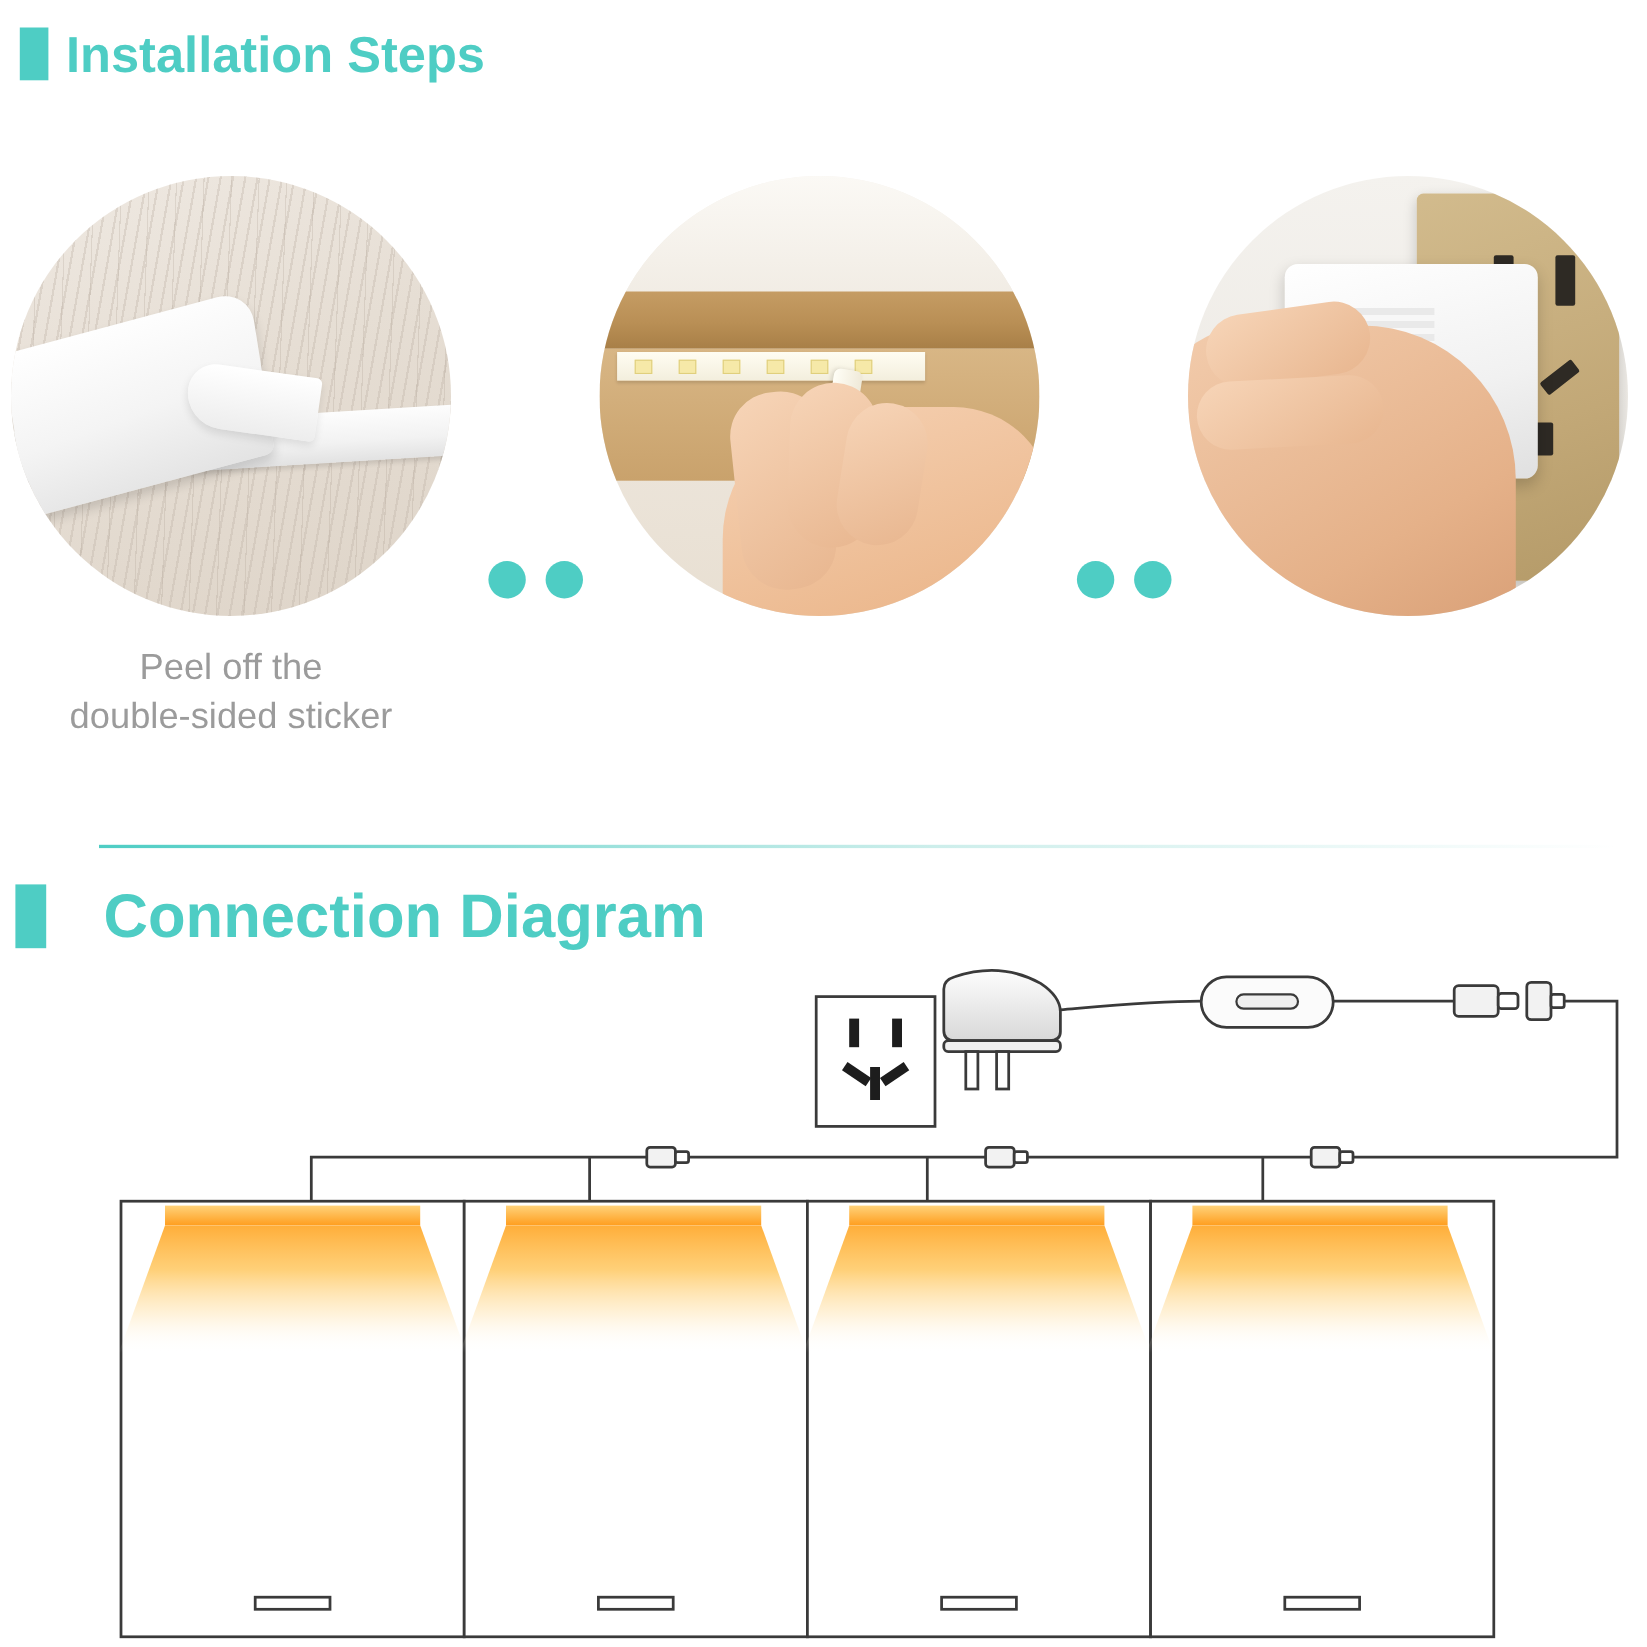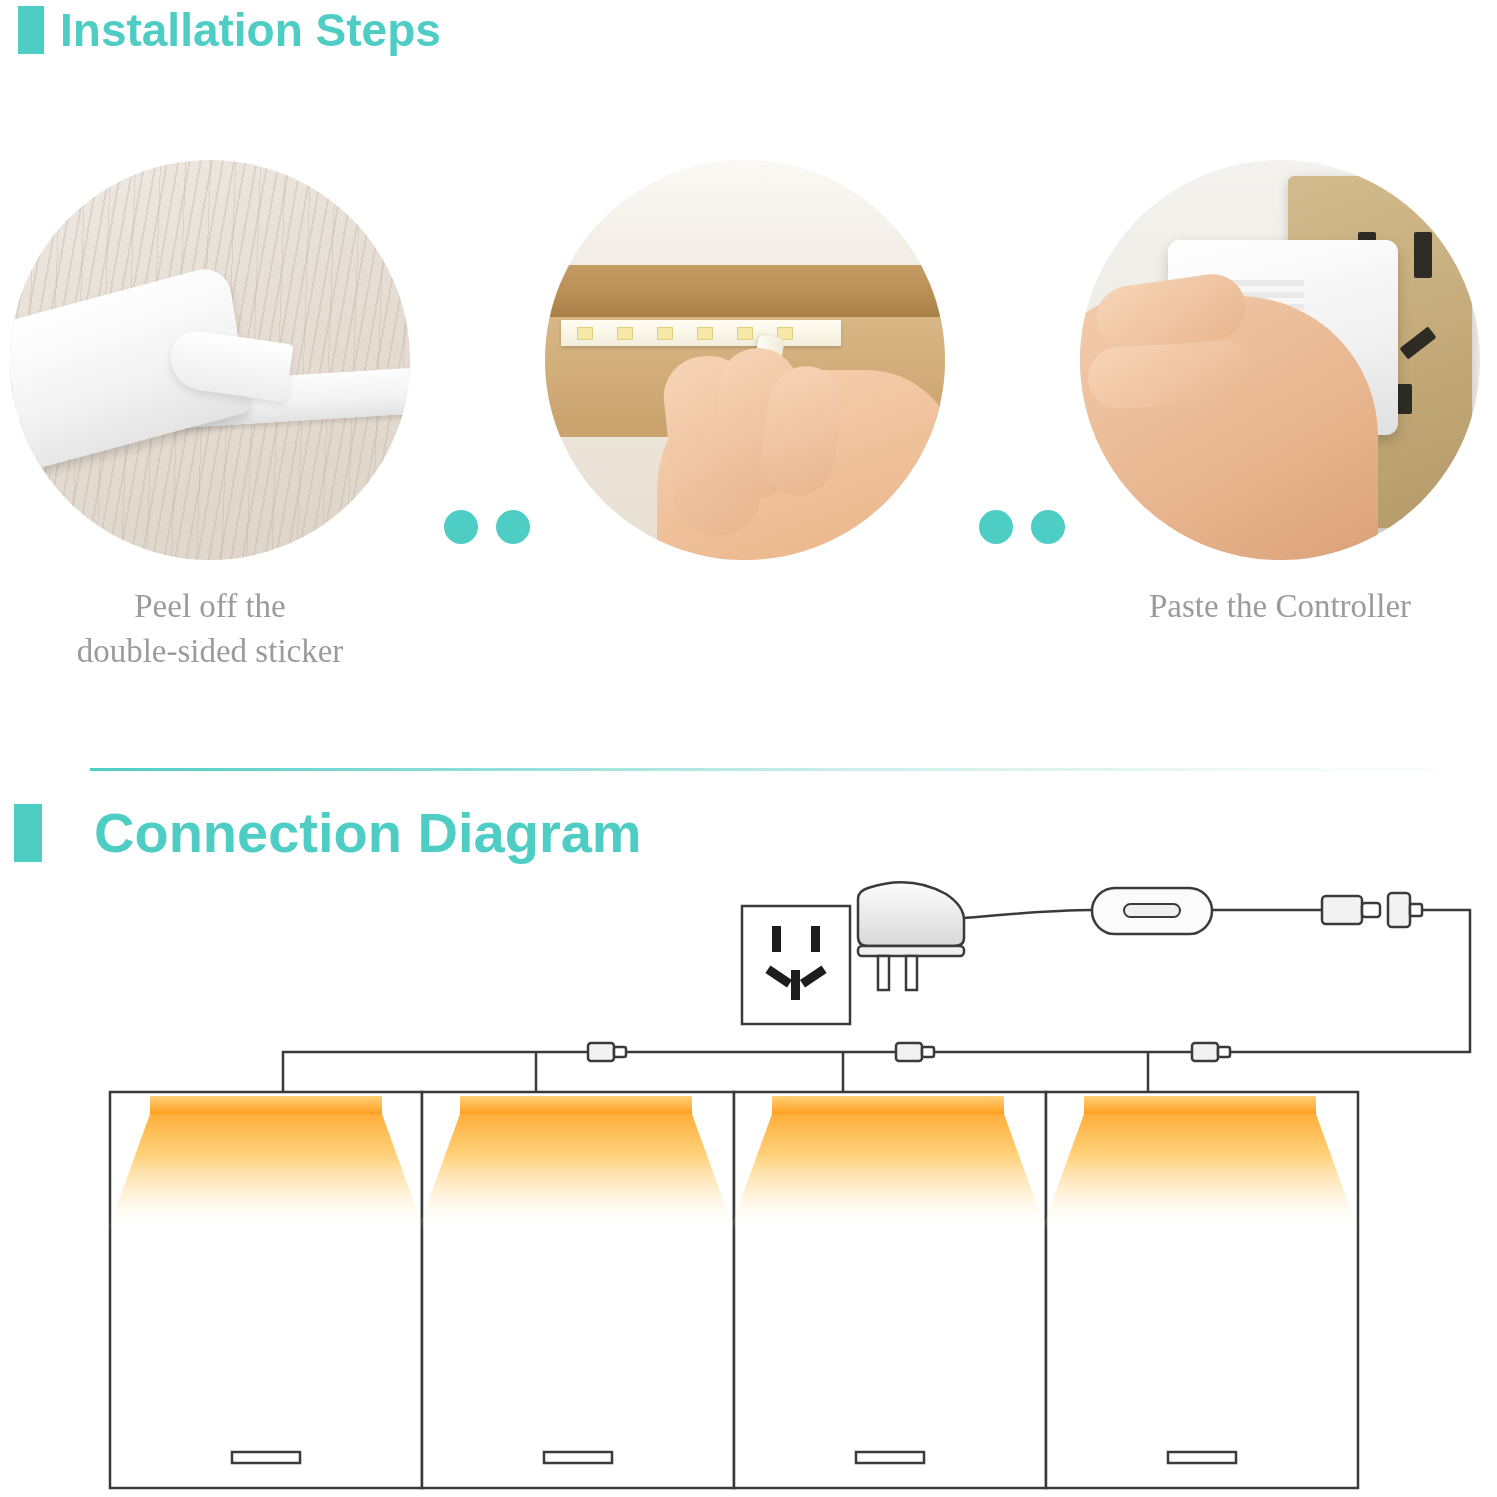--- a/index.html
+++ b/index.html
@@ -14,21 +14,21 @@
     font-family: "Liberation Sans", sans-serif;
     overflow: hidden;
   }
 
   
   .section-heading {
     position: absolute;
     display: flex;
     align-items: center;
   }
-  #installation-heading { left: 18px; top: 3px; }
+  #installation-heading { left: 18px; top: 22px; }
   .heading-marker {
     width: 26px;
     height: 48px;
     background: #4ecdc4;
     margin-right: 16px;
   }
   .heading-text {
     font-size: 46px;
     font-weight: bold;
     color: #4ecdc4;
@@ -53,21 +53,21 @@
     height: 400px;
     border-radius: 50%;
     overflow: hidden;
     position: relative;
   }
   .step-caption {
     margin-top: 24px;
     font-size: 33px;
     color: #9b9b9b;
     line-height: 1.35;
-    font-family: Liberation Serif, serif;
+    font-family: Liberation Sans, sans-serif;
   }
   #step-1 { left: 10px; }
   #step-2 { left: 545px; }
   #step-3 { left: 1080px; }
 
   .dots {
     position: absolute;
     top: 350px;
     display: flex;
     gap: 18px;
@@ -286,23 +286,20 @@
       <div class="p3-slot" style="right:22%;top:44%;width:36px;height:14px;transform:rotate(38deg)"></div>
       <div class="p3-slot" style="right:11%;top:44%;width:36px;height:14px;transform:rotate(-38deg)"></div>
       <div class="p3-slot" style="right:17%;top:56%;width:16px;height:30px;"></div>
       <div class="p3-controller"></div>
       <div class="p3-ribs"></div>
       <div class="p3-cord"></div>
       <div class="p3-hand"></div>
       <div class="finger" style="left:4%;top:30%;width:150px;height:66px;transform:rotate(-8deg)"></div>
       <div class="finger" style="left:2%;top:46%;width:170px;height:62px;transform:rotate(-3deg)"></div>
     </div>
-    <div class="step-caption">
-      <div>Paste the Controller</div>
-    </div>
   </div>
 </div>
 
 <div id="section-divider"></div>
 
 <div class="section-heading" id="connection-heading">
   <div class="heading-marker" style="height:58px;width:28px"></div>
   <div class="heading-text">Connection Diagram</div>
 </div>
 

